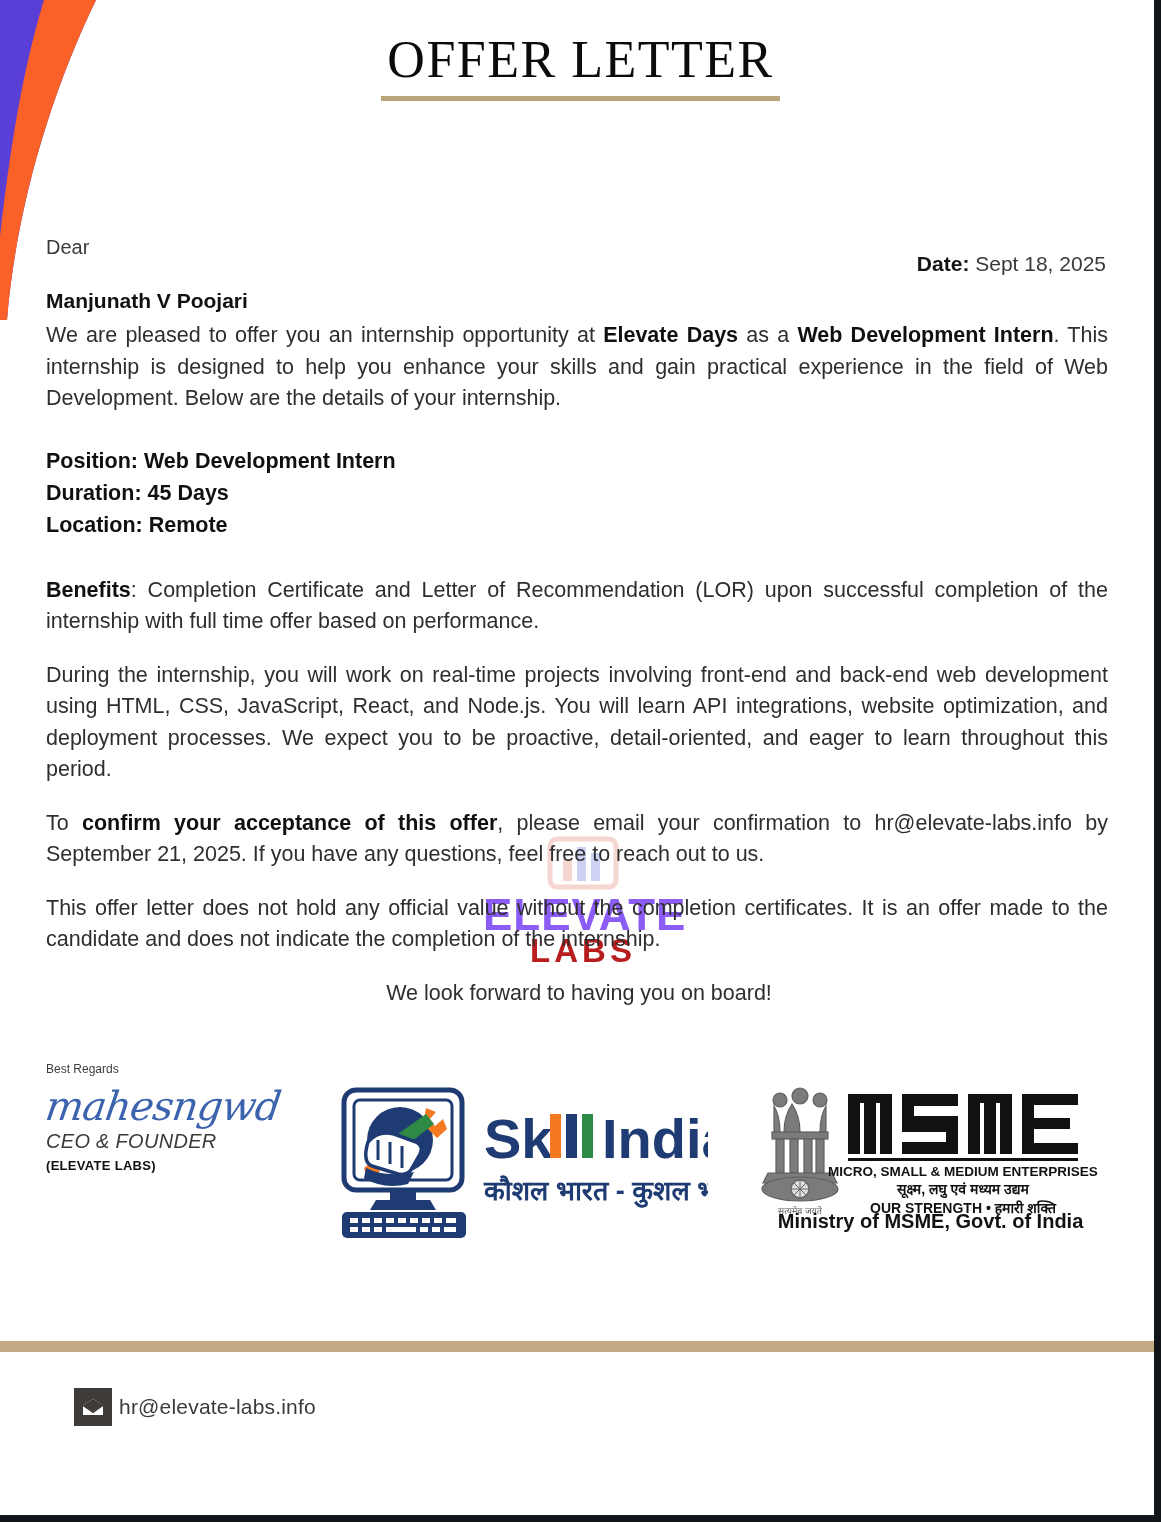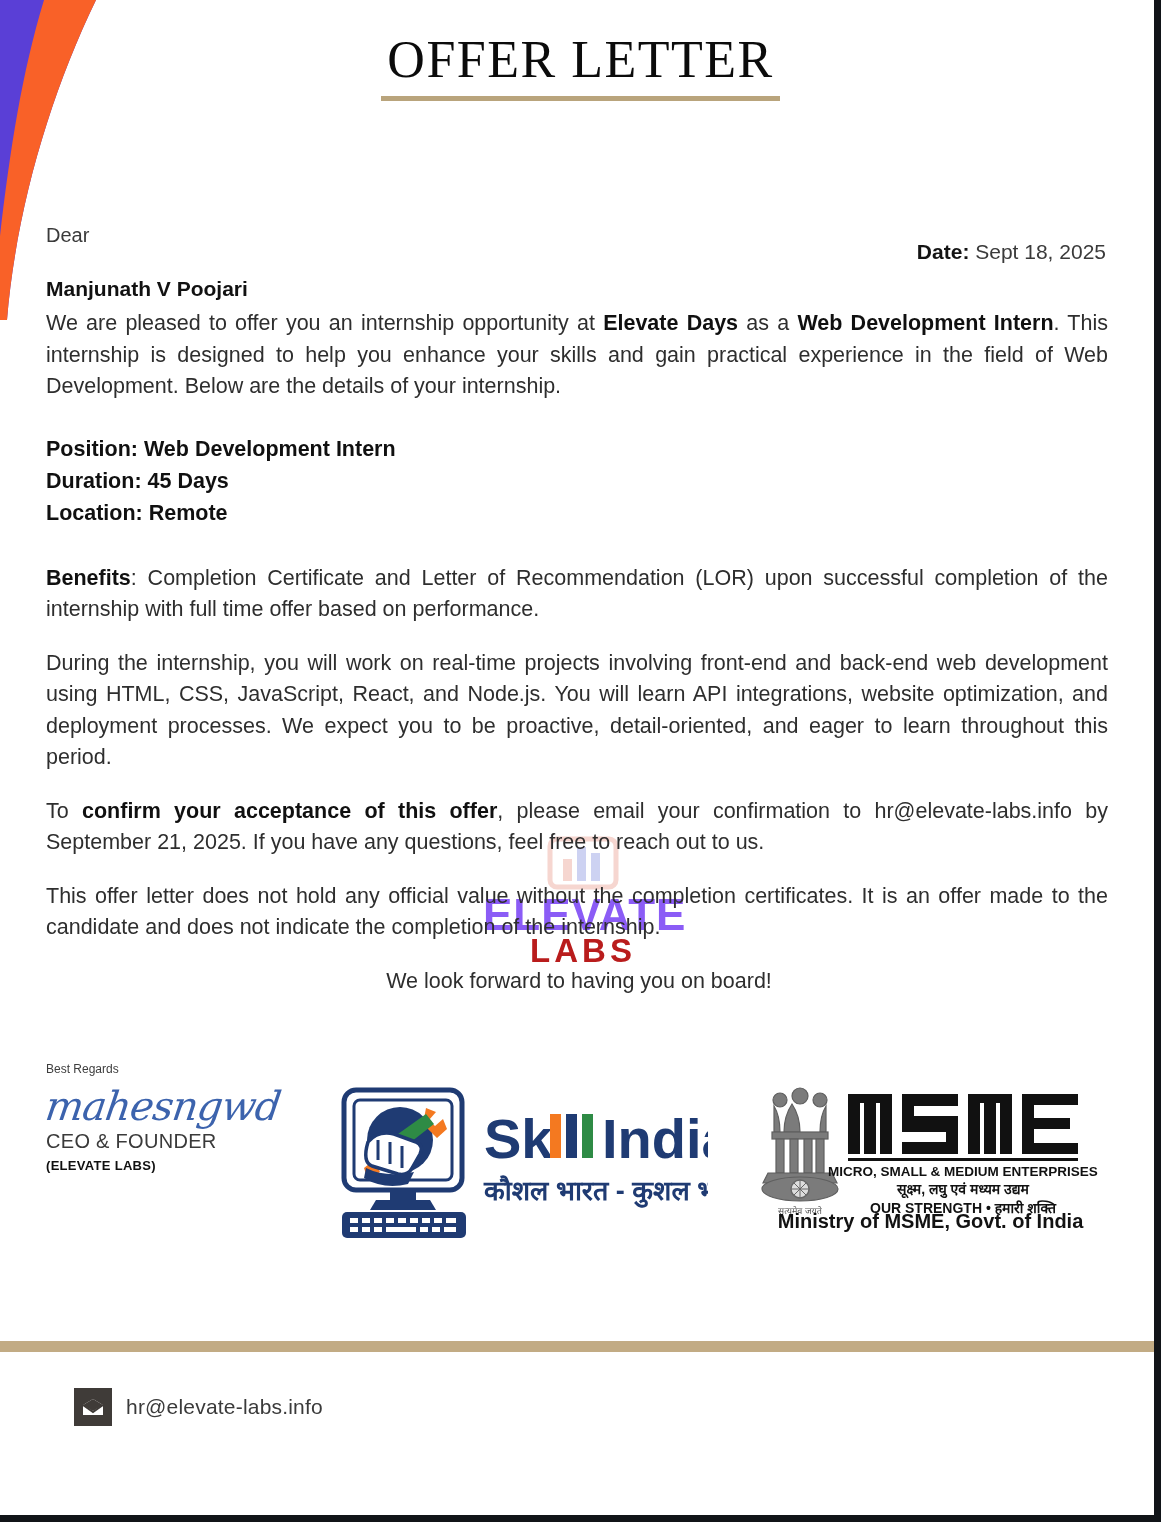--- a/index.html
+++ b/index.html
@@ -47,21 +47,21 @@
     line-height: 1;
     display: inline-block;
     padding: 0 6px 10px 6px;
     border-bottom: 5px solid #b9a47c;
   }
 
   
   .content {
     position: absolute;
     left: 46px;
-    top: 224px;
+    top: 236px;
     width: 1062px;
     color: #2b2b2b;
   }
   .row-top {
     position: relative;
     height: 84px;
   }
   .salutation {
     position: absolute;
     left: 0;
@@ -168,20 +168,21 @@
     letter-spacing: -1px;
     transform: skewX(-8deg);
     transform-origin: left center;
     white-space: nowrap;
   }
   .sig-role {
     font-size: 20px;
     color: #3a3a3a;
     letter-spacing: 0.3px;
     margin-top: -4px;
+    font-style: italic;
   }
   .sig-company {
     font-size: 13px;
     font-weight: bold;
     color: #101010;
     letter-spacing: 0.3px;
     margin-top: 5px;
   }
 
   .skill-logo {
@@ -218,21 +219,21 @@
     width: 1154px;
     height: 11px;
     background: #c2ab84;
   }
   .footer-contact {
     position: absolute;
     left: 74px;
     top: 1388px;
     display: flex;
     align-items: center;
-    gap: 14px;
+    gap: 7px;
   }
   .mail-chip {
     width: 38px;
     height: 38px;
     background: #3f3b38;
     display: flex;
     align-items: center;
     justify-content: center;
   }
   .footer-email {

